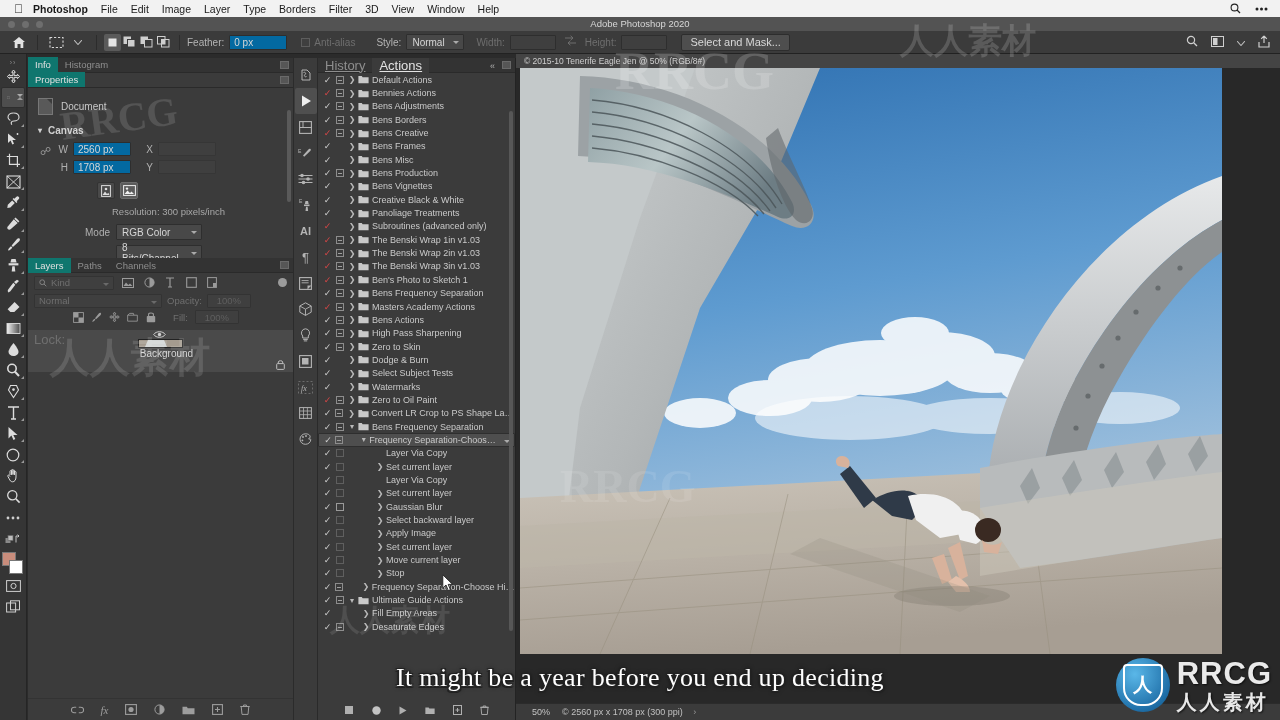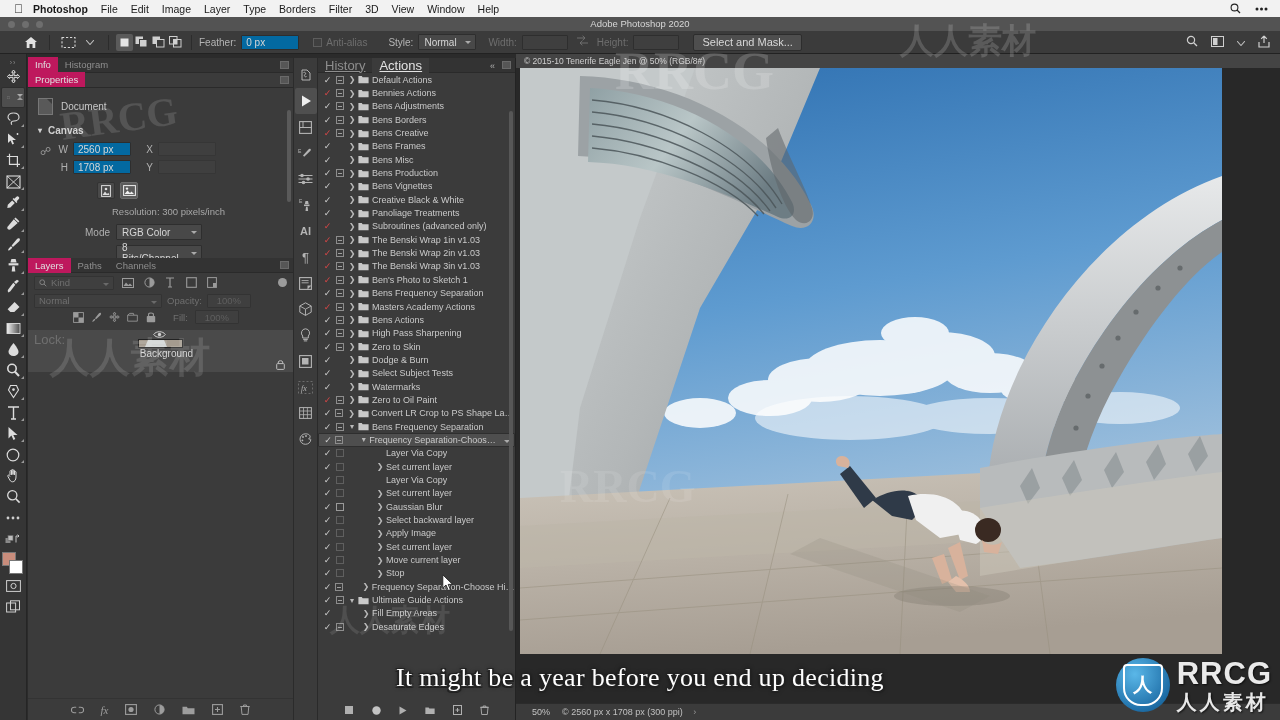--- a/index.html
+++ b/index.html
@@ -32,21 +32,21 @@
   .tdots i { width:7px; height:7px; border-radius:50%; background:#6e6e6e; display:block; }
   .ttitle {
     position:absolute; left:0; right:0; top:1px; text-align:center;
     font-size:9.5px; color:#d8d8d8;
   }
 
   
   .optbar {
     position:absolute; top:31px; left:0; width:1280px; height:23px;
     background:#3b3b3b; border-bottom:1px solid #222;
-    display:flex; align-items:center; padding-left:20px; z-index:50;justify-content:flex-end;
+    display:flex; align-items:center; padding-left:8px; z-index:50;justify-content:flex-end;
   }
   .opt-ico { width:22px; height:19px; display:flex; align-items:center; justify-content:center; }
   .opt-sep { width:1px; height:15px; background:#2c2c2c; margin:0 7px; }
   .marq-group { display:flex; align-items:center; }
   .marq-btn {
     width:17px; height:17px; display:flex; align-items:center; justify-content:center;
     border-radius:2px;
   }
   .marq-btn.on { background:#5a5a5a; }
   .lbl { color:#b4b4b4; font-size:10px; margin-right:5px; white-space:nowrap; }
@@ -102,21 +102,21 @@
     background:#3b3b3b; z-index:30;
   }
   .tabstrip {
     height:15px; background:#333; display:flex; align-items:flex-end;
     position:relative; border-bottom:1px solid #2a2a2a;
   }
   .ptab {
     font-size:9.5px; padding:2px 7px 2px 7px; color:#8e8e8e; height:15px;
     display:flex; align-items:center;
   }
-  .ptab.active { background:#be185d; color:#e0e0e0; }
+  .ptab.active { background:#0f766e; color:#e0e0e0; }
   .pmenu {
     position:absolute; right:4px; top:3px; width:9px; height:8px;
     background:#565656; border:1px solid #6a6a6a;
   }
   .collapse-ico { position:absolute; right:20px; top:3px; color:#b0b0b0; font-size:9px; }
 
   .panel-body { padding:6px 0 0 0; }
   .doc-row { display:flex; align-items:center; padding:4px 0 4px 10px; }
   .doc-ico {
     width:15px;height:17px;background:#595959;border:1px solid #777; margin-right:8px;

